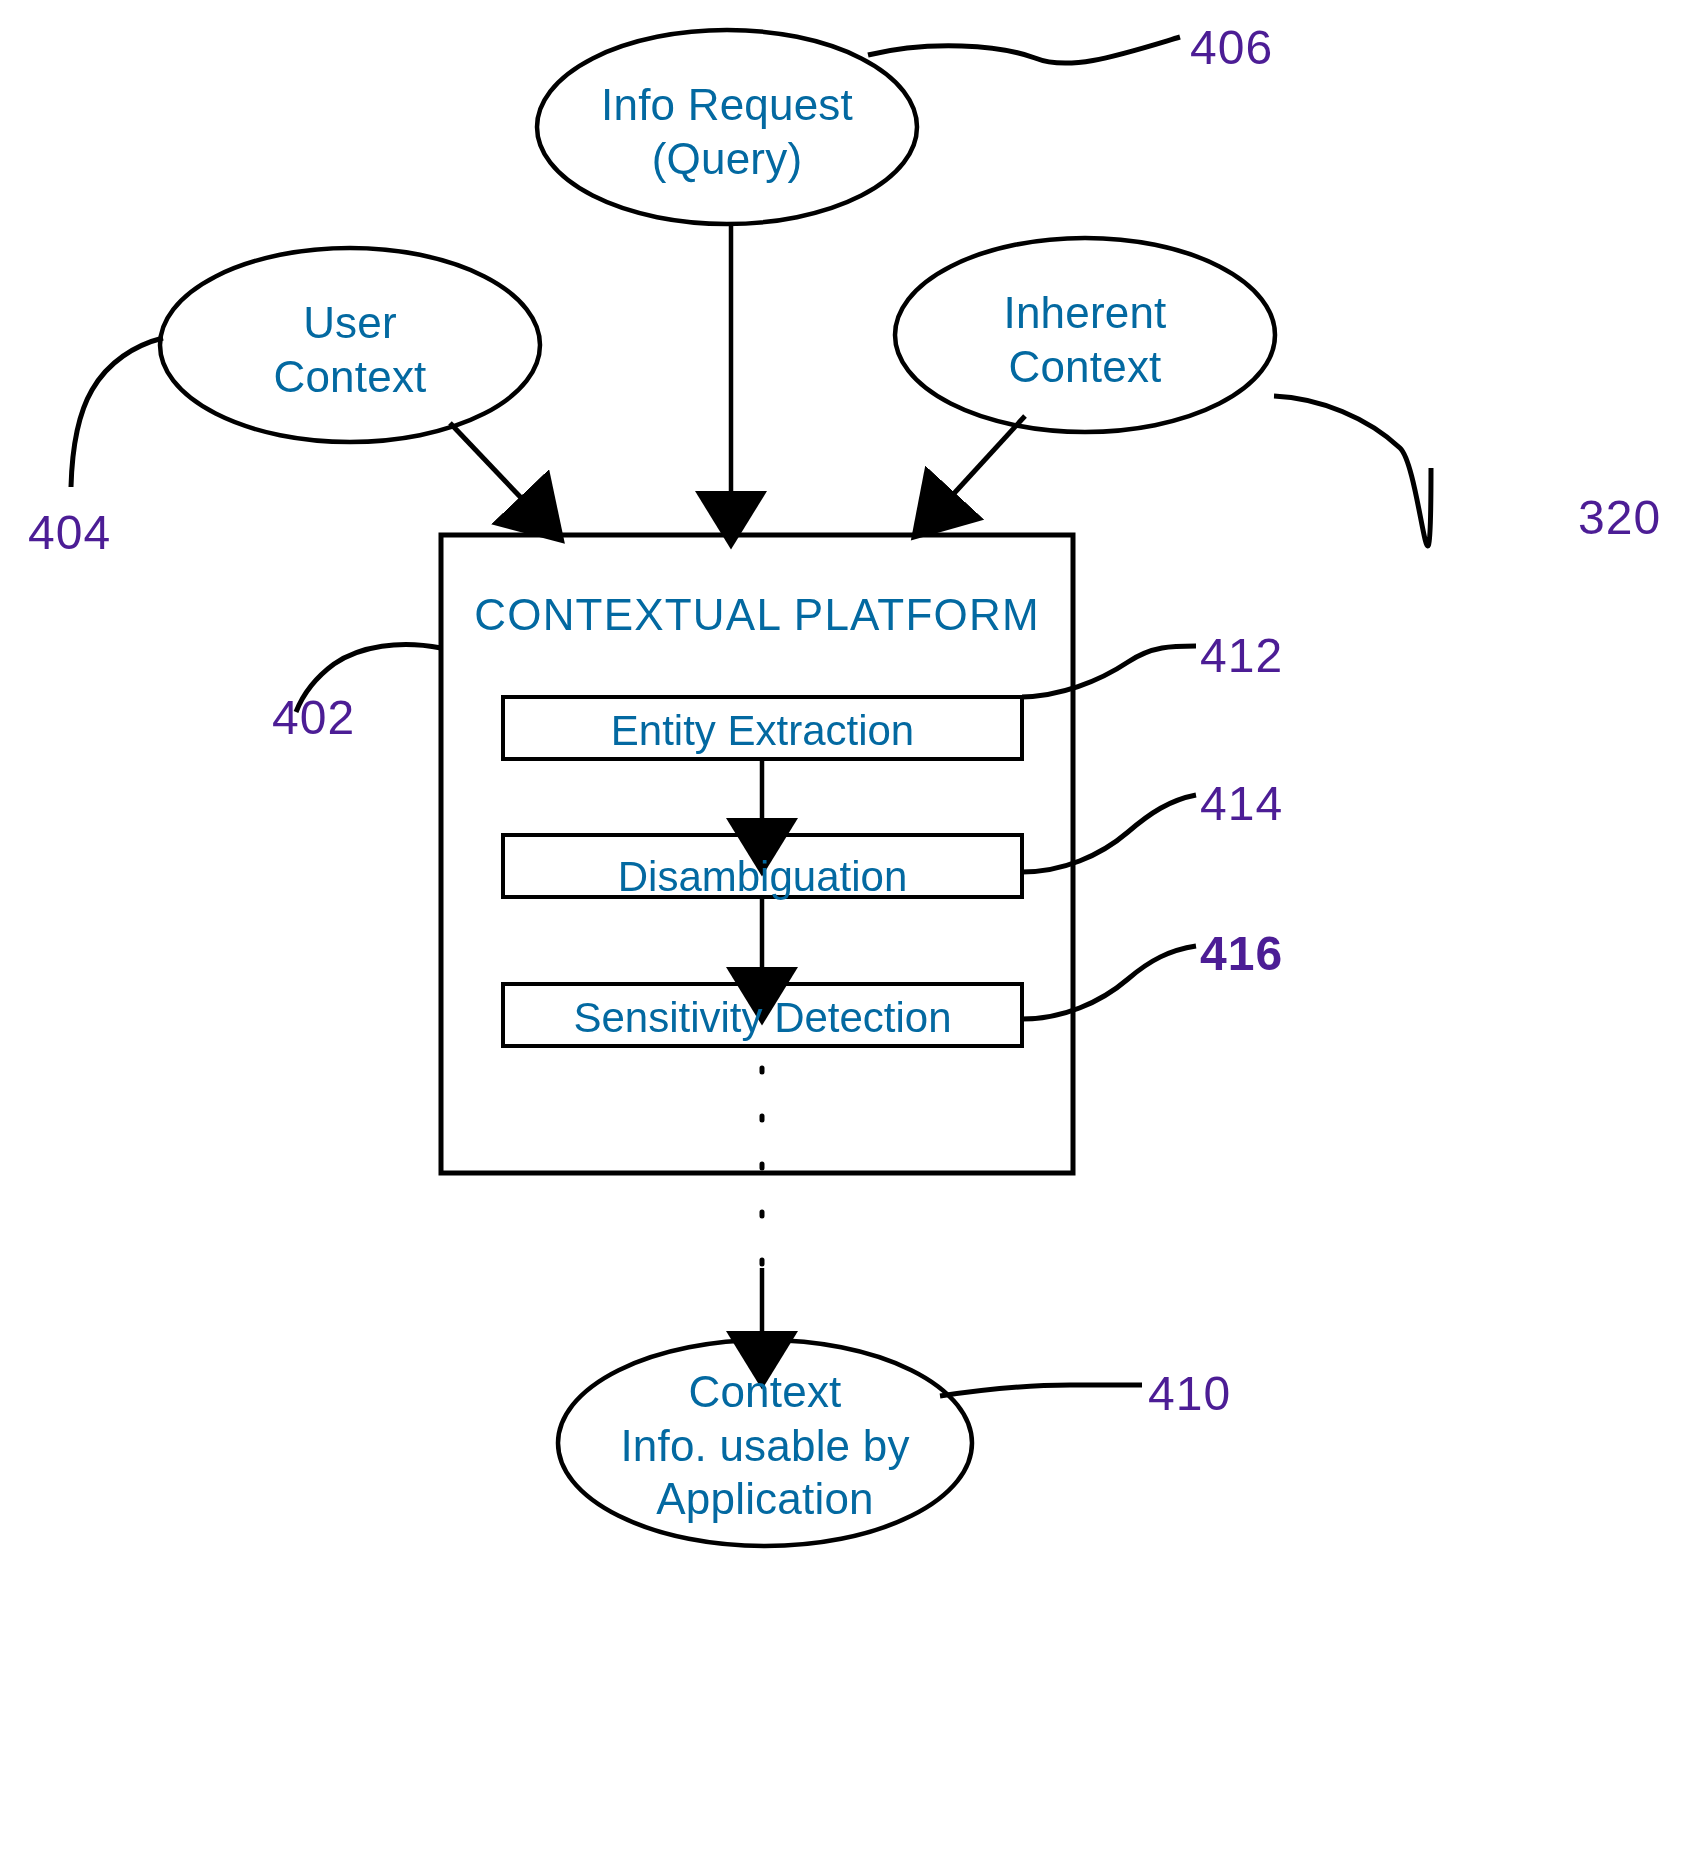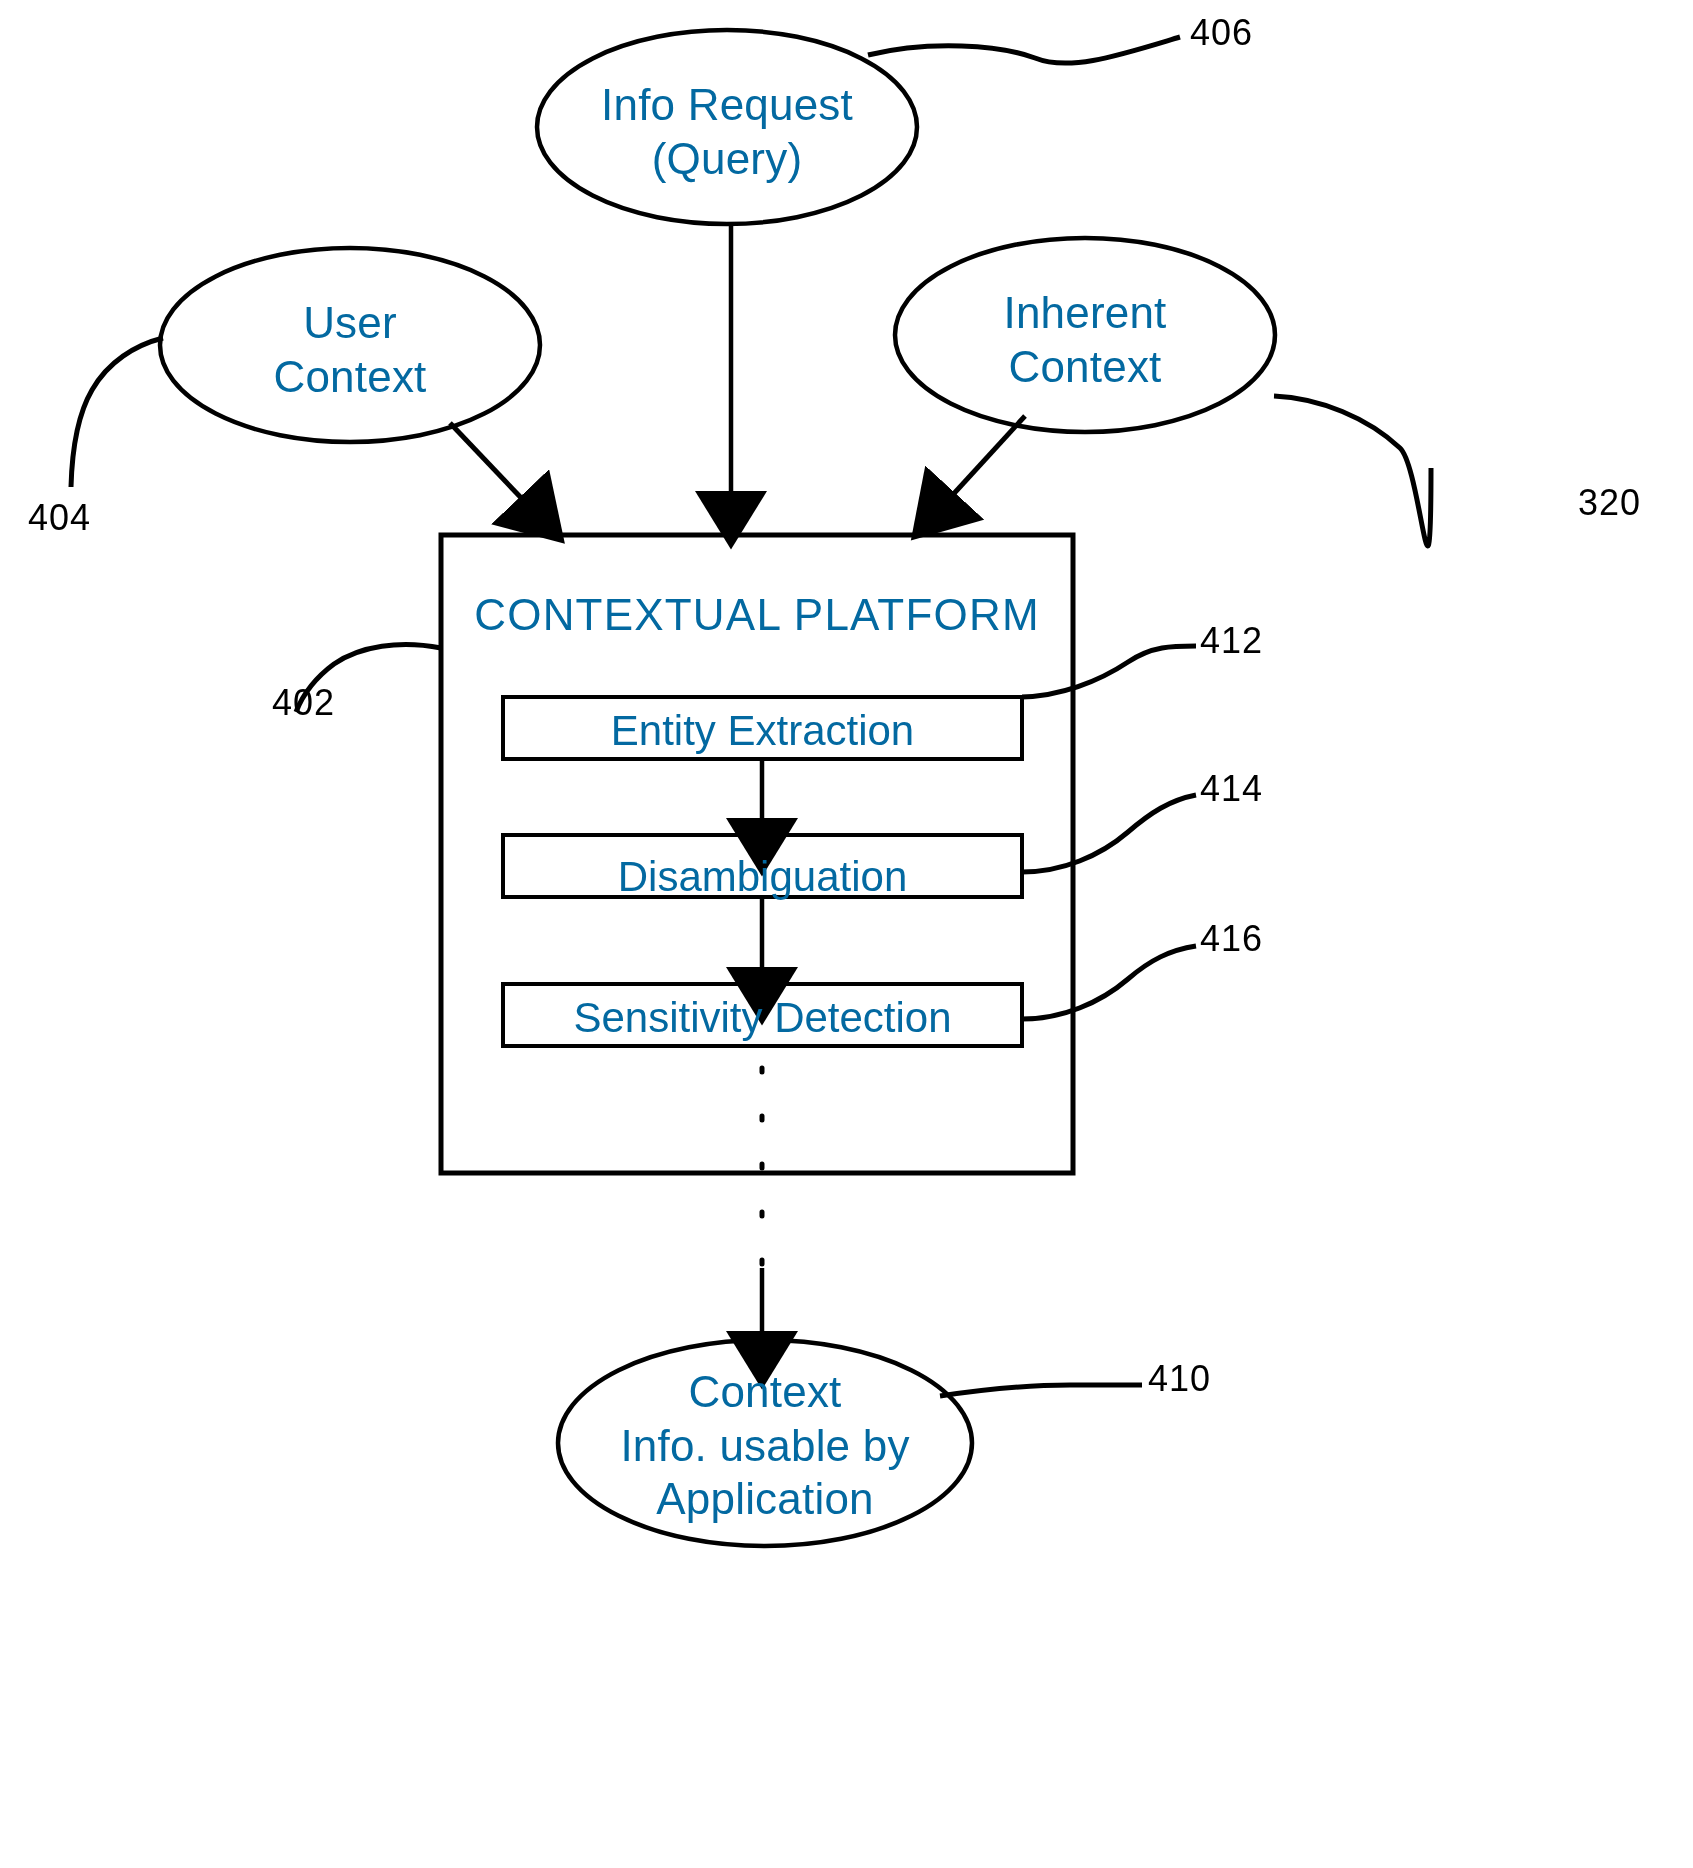--- a/index.html
+++ b/index.html
@@ -40,23 +40,24 @@
   }
   .platform-title {
     font-size: 44px;
     letter-spacing: 1.2px;
   }
   .stage-label {
     font-size: 42px;
   }
   .ref-num {
     position: absolute;
-    font-size: 36px;
+    font-size: 48px;
     letter-spacing: 1px;
-    color: #000000;
+    color: #4c1d95;
+    margin-top: 8px;
   }
 </style>
 </head>
 <body>
 
 <div id="figure">
 
   <svg class="layer" viewBox="0 0 1693 1868">
     <defs>
       <marker id="arrowhead" markerWidth="14" markerHeight="16" refX="2" refY="8" orient="auto" markerUnits="strokeWidth">
@@ -135,17 +136,17 @@
   <div class="ref-num" style="left:28px; top:497px;">404</div>
 
   <div class="ref-num" style="left:1578px; top:482px;">320</div>
 
   <div class="ref-num" style="left:272px; top:682px;">402</div>
 
   <div class="ref-num" style="left:1200px; top:620px;">412</div>
 
   <div class="ref-num" style="left:1200px; top:768px;">414</div>
 
-  <div class="ref-num" style="left:1200px; top:918px;">416</div>
+  <div class="ref-num" style="left:1200px; top:918px;font-weight:bold;">416</div>
 
   <div class="ref-num" style="left:1148px; top:1358px;">410</div>
 
 </div>
 
 </body></html>

